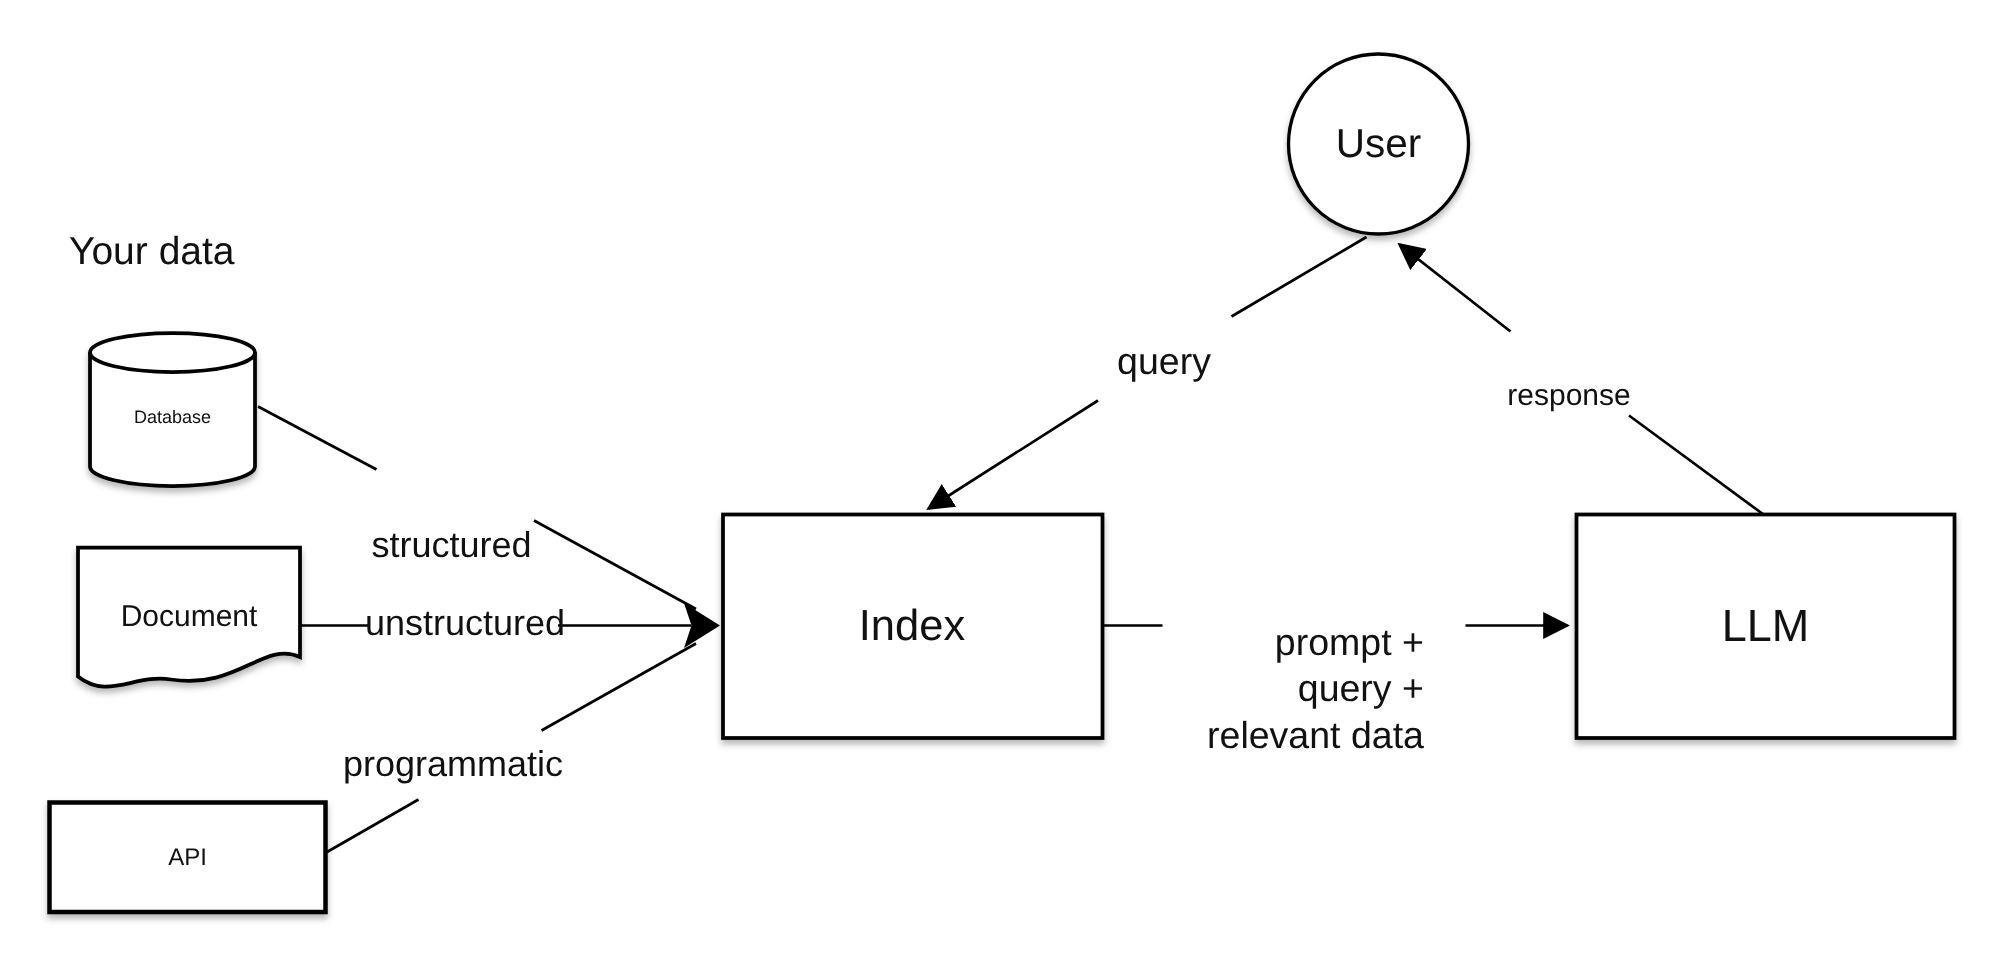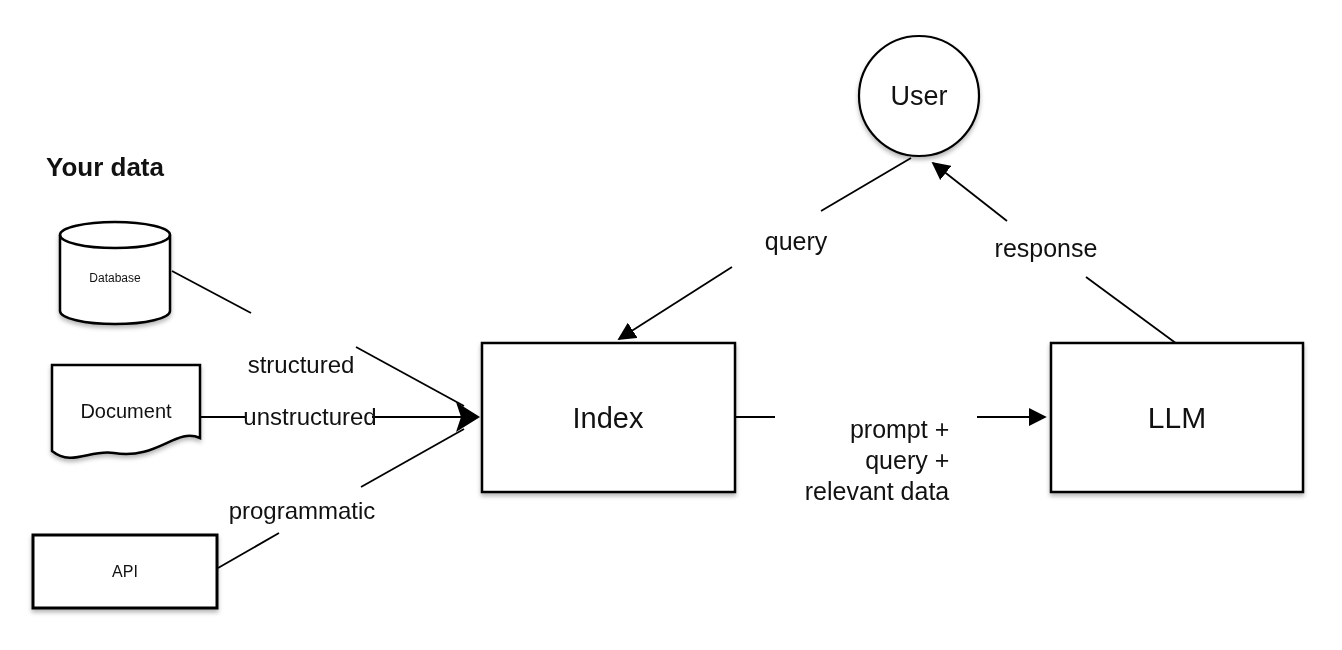--- a/index.html
+++ b/index.html
@@ -23,32 +23,32 @@
     line-height: 1.2;
   }
   .title-label {
     position: absolute;
     color: #111111;
     white-space: nowrap;
   }
   .multiline { white-space: pre-line; line-height: 31px; }
 
   
-  .pos-title        { left: 46px;  top: 152px;  font-size: 26px; font-weight: bold; }
+  .pos-title        { left: 46px;  top: 152px;  font-size: 26px; }
   .pos-database     { left: 115px; top: 278px;  font-size: 12px; }
   .pos-document     { left: 126px; top: 411px;  font-size: 20px; }
   .pos-api          { left: 125px; top: 572px;  font-size: 16px; }
   .pos-index        { left: 608px; top: 418px;  font-size: 29px; }
   .pos-llm          { left: 1177px;top: 418px;  font-size: 30px; }
   .pos-user         { left: 919px; top: 96px;   font-size: 27px; }
   .pos-structured   { left: 301px; top: 334px;  font-size: 24px; margin-top: 31px; }
   .pos-unstructured { left: 310px; top: 417px;  font-size: 24px; }
   .pos-programmatic { left: 302px; top: 511px;  font-size: 24px; }
-  .pos-query        { left: 776px; top: 241px;  font-size: 25px; margin-left: 20px; }
-  .pos-response     { left: 1046px;top: 248px;  font-size: 25px; }
+  .pos-query        { left: 776px; top: 241px;  font-size: 25px; }
+  .pos-response     { left: 1046px;top: 264px;  font-size: 20px; }
   .pos-prompt       { left: 877px; top: 419px;  font-size: 25px; margin-top: 41px; }
 </style>
 </head>
 <body>
 
 <div class="canvas">
 
   <svg class="diagram" width="1342" height="650" viewBox="0 0 1342 650">
     <defs>
       <marker id="arrowhead" viewBox="0 0 10 10" refX="9" refY="5" markerWidth="10" markerHeight="10" orient="auto">

